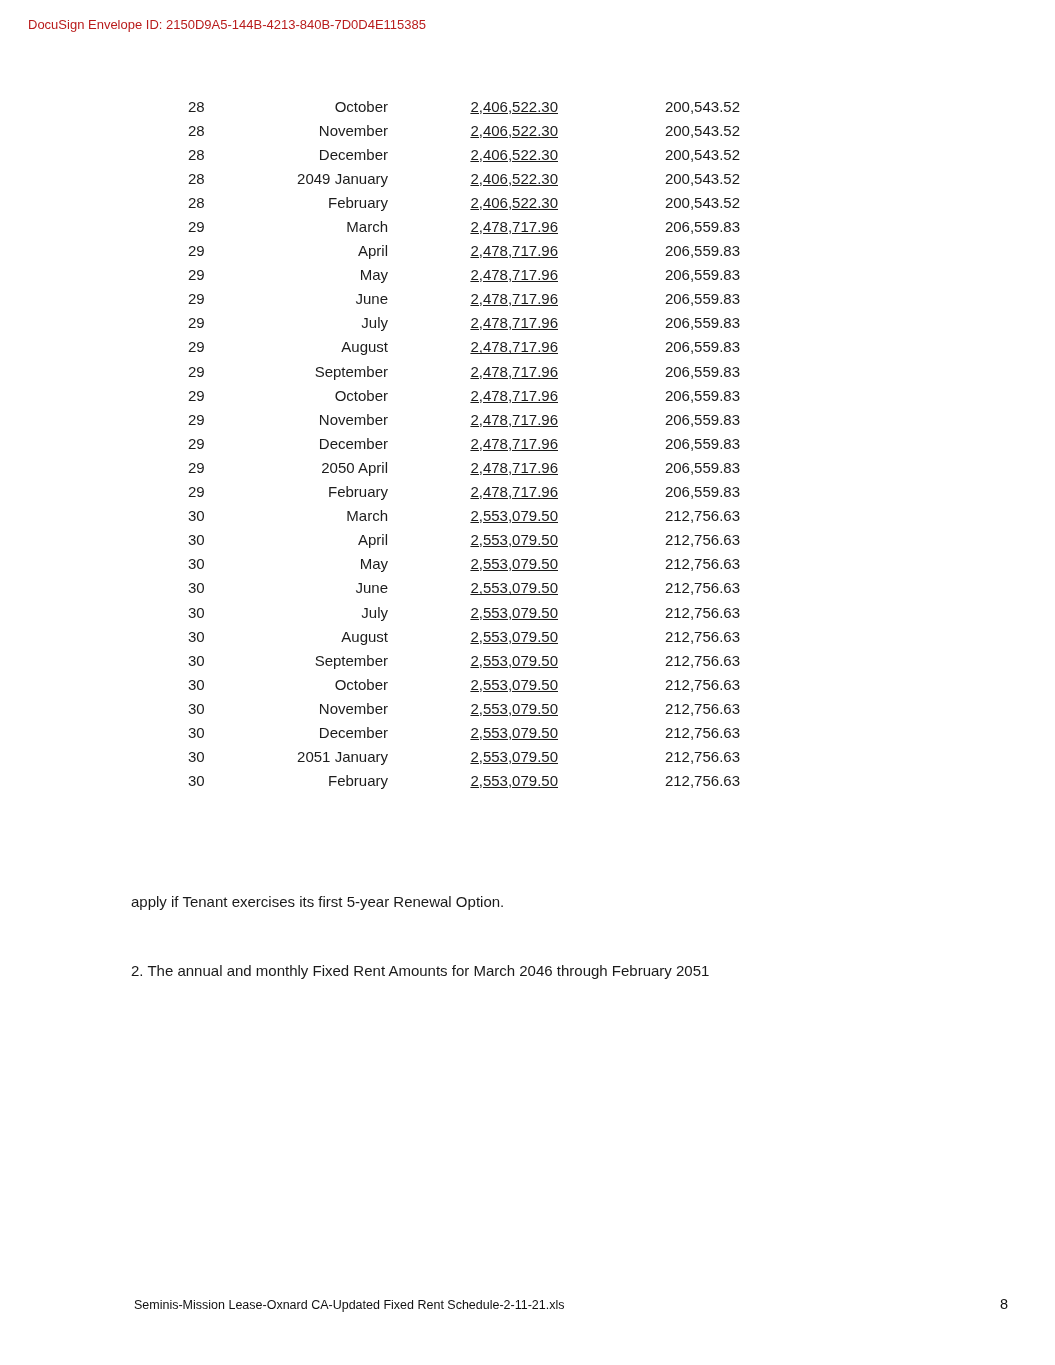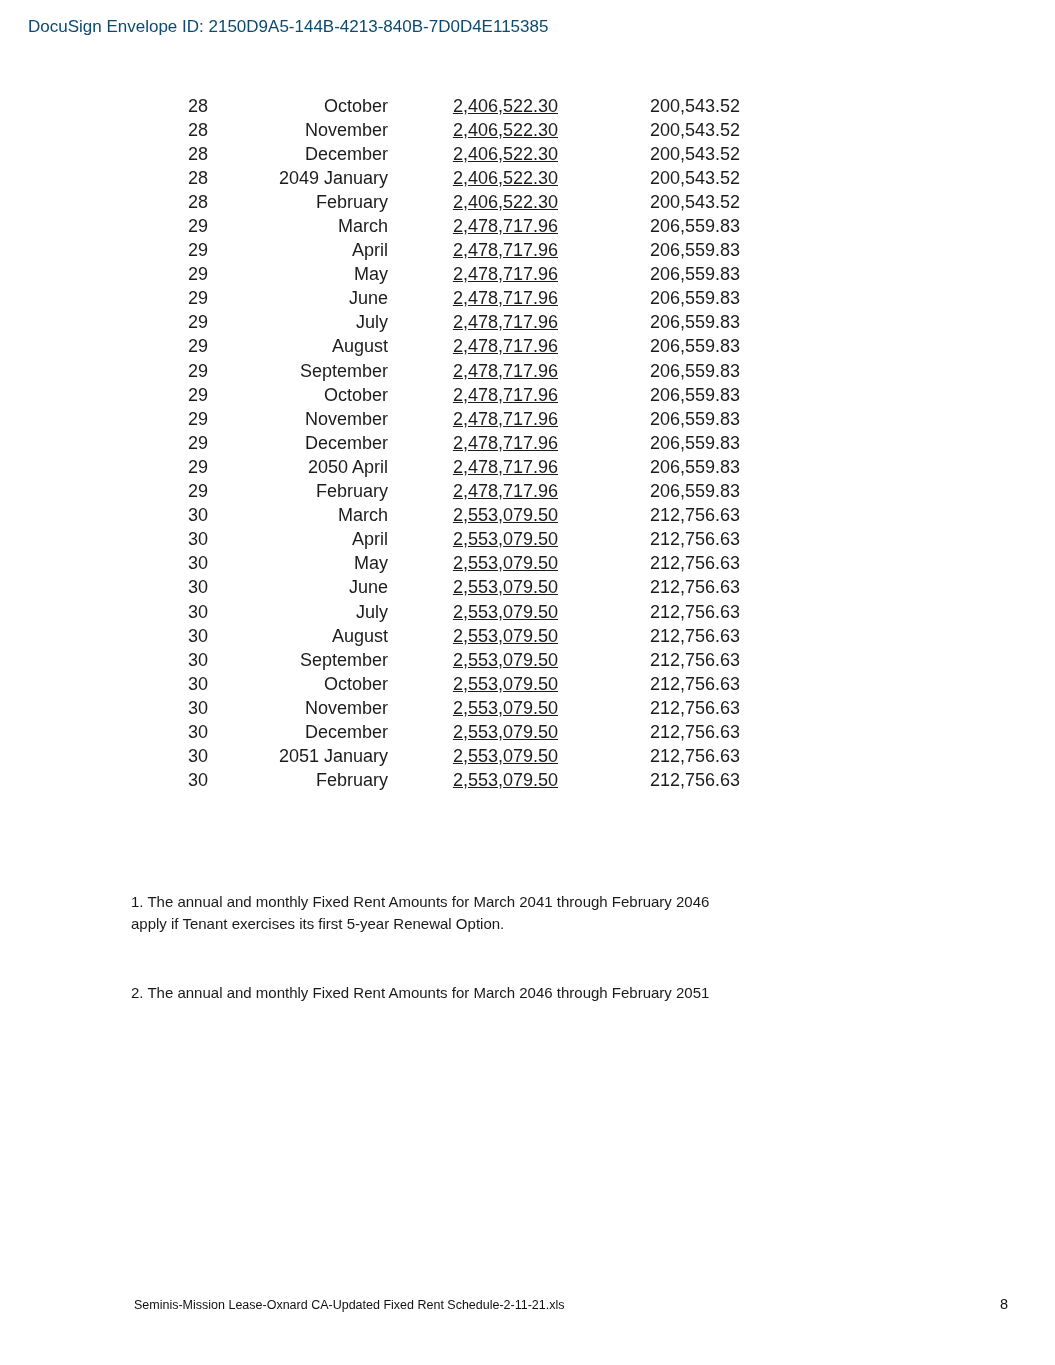--- a/index.html
+++ b/index.html
@@ -13,33 +13,33 @@
     width: 1055px;
     height: 1365px;
     background: #ffffff;
     color: #1a1a1a;
     overflow: hidden;
   }
   .envelope-id {
     position: absolute;
     left: 28px;
     top: 17px;
-    font-size: 17px;
-    color: #0c4a6e;
+    font-size: 13px;
+    color: #b91c1c;
     white-space: nowrap;
   }
   .rent-table {
     position: absolute;
     left: 188px;
     top: 94px;
     width: 552px;
     display: grid;
     grid-template-columns: 42px 158px 170px 182px;
     grid-auto-rows: 24.1px;
-    font-size: 18px;
+    font-size: 15px;
     color: #1c1c1c;
   }
   .rent-table .cell {
     display: flex;
     align-items: center;
     white-space: nowrap;
   }
   .rent-table .cell-year   { justify-content: flex-start; }
   .rent-table .cell-month  { justify-content: flex-end; }
   .rent-table .cell-annual { justify-content: flex-end; text-decoration: underline; }
@@ -197,21 +197,20 @@
       <div class="cell cell-annual">2,553,079.50</div>
       <div class="cell cell-monthly">212,756.63</div>
       <div class="cell cell-year">30</div>
       <div class="cell cell-month">February</div>
       <div class="cell cell-annual">2,553,079.50</div>
       <div class="cell cell-monthly">212,756.63</div>
     </div>
 
   <div class="notes">
     <p class="note">
-      <span class="note-line">1. The annual and monthly Fixed Rent Amounts for March 2041 through February 2046</span>
       <span class="note-line">apply if Tenant exercises its first 5-year Renewal Option.</span>
     </p>
     <p class="note">
       <span class="note-line">2. The annual and monthly Fixed Rent Amounts for March 2046 through February 2051</span>
     </p>
   </div>
 
   <div class="footer">
     <span class="footer-filename">Seminis-Mission Lease-Oxnard CA-Updated Fixed Rent Schedule-2-11-21.xls</span>
     <span class="footer-pagenum">8</span>

